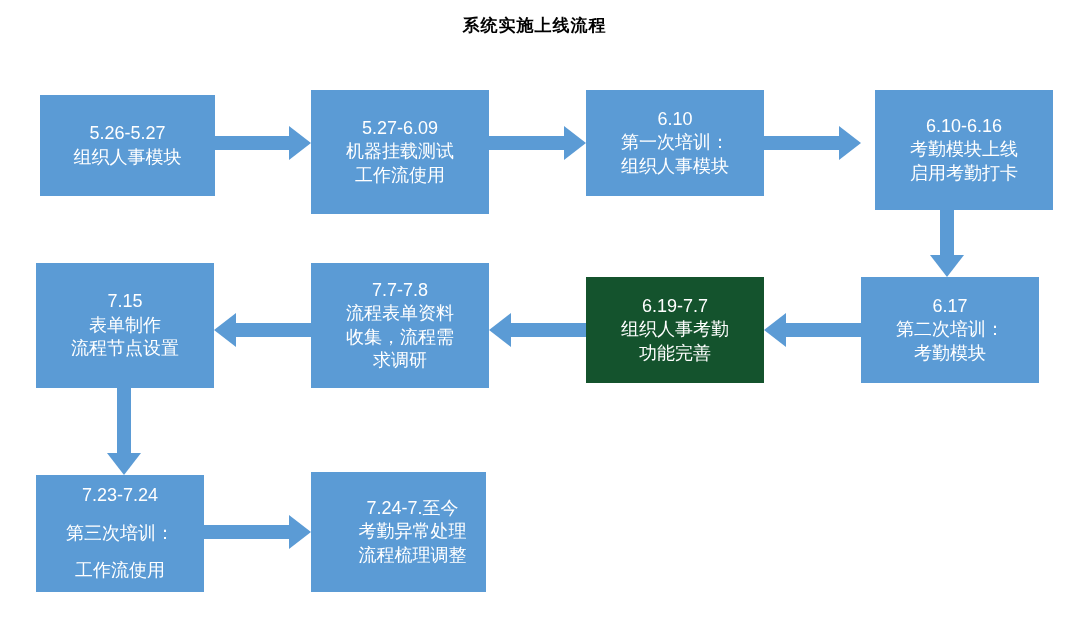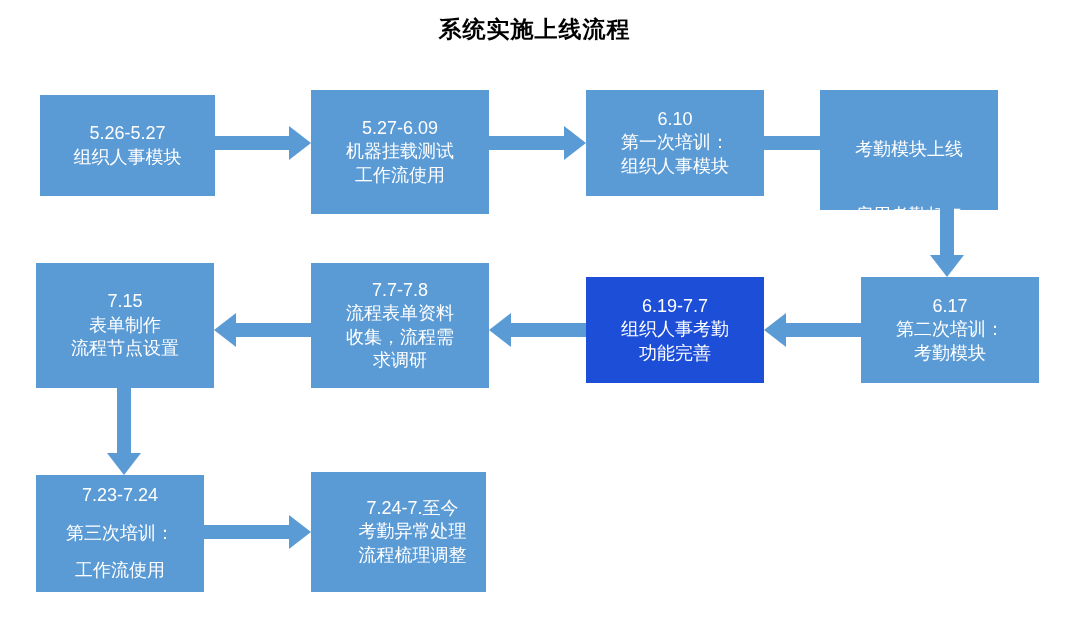--- a/index.html
+++ b/index.html
@@ -16,21 +16,21 @@
     height: 629px;
     background: #ffffff;
     overflow: hidden;
   }
   #chart-title {
     position: absolute;
     left: 0;
     top: 14px;
     width: 1069px;
     text-align: center;
-    font-size: 23px;
+    font-size: 17px;
     font-weight: bold;
     color: #000000;
     letter-spacing: 1px;
     font-family: "Liberation Sans", "DejaVu Sans", sans-serif;
   }
   .node {
     position: absolute;
     background: #5B9BD5;
     color: #ffffff;
     display: flex;
@@ -110,31 +110,31 @@
       <div class="node" style="left: 311px; top: 90px; width: 178px; height: 124px; background: rgb(91, 155, 213); color: rgb(255, 255, 255);">
         <span class="ln">5.27-6.09</span>
         <span class="ln">机器挂载测试</span>
         <span class="ln">工作流使用</span>
       </div>
       <div class="node" style="left: 586px; top: 90px; width: 178px; height: 106px; background: rgb(91, 155, 213); color: rgb(255, 255, 255);">
         <span class="ln">6.10</span>
         <span class="ln">第一次培训：</span>
         <span class="ln">组织人事模块</span>
       </div>
-      <div class="node" style="left: 820px; top: 90px; width: 178px; height: 120px; background: rgb(91, 155, 213); color: rgb(255, 255, 255); gap: 42px;">
+      <div class="node" style="left: 875px; top: 90px; width: 178px; height: 120px; background: rgb(91, 155, 213); color: rgb(255, 255, 255);">
         <span class="ln">6.10-6.16</span>
         <span class="ln">考勤模块上线</span>
         <span class="ln">启用考勤打卡</span>
       </div>
       <div class="node" style="left: 861px; top: 277px; width: 178px; height: 106px; background: rgb(91, 155, 213); color: rgb(255, 255, 255);">
         <span class="ln">6.17</span>
         <span class="ln">第二次培训：</span>
         <span class="ln">考勤模块</span>
       </div>
-      <div class="node" style="left: 586px; top: 277px; width: 178px; height: 106px; background: #1d4ed8; color: rgb(255, 255, 255);">
+      <div class="node" style="left: 586px; top: 277px; width: 178px; height: 106px; background: #14532d; color: rgb(255, 255, 255);">
         <span class="ln">6.19-7.7</span>
         <span class="ln">组织人事考勤</span>
         <span class="ln">功能完善</span>
       </div>
       <div class="node" style="left: 311px; top: 263px; width: 178px; height: 125px; background: rgb(91, 155, 213); color: rgb(255, 255, 255);">
         <span class="ln">7.7-7.8</span>
         <span class="ln">流程表单资料</span>
         <span class="ln">收集，流程需</span>
         <span class="ln">求调研</span>
       </div>

